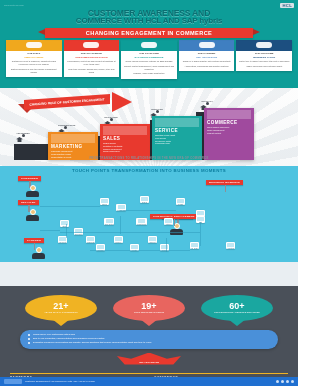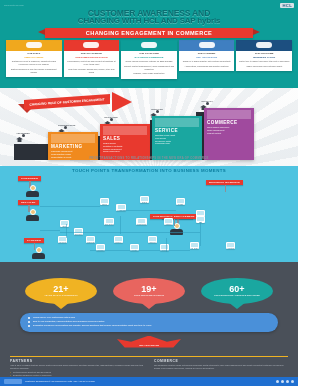--- a/index.html
+++ b/index.html
@@ -125,21 +125,21 @@
   .node {
     position: absolute; background: #ffffff; border-radius: 1px;
     box-shadow: 0 .5px 1px rgba(0,0,0,.15); padding: .5px 1px;
     display: flex; flex-direction: column; align-items: center;
   }
   .node .glyph { width: 7px; height: 4px; background: #bfe7f3; border-radius: .5px; }
   .node .nlabel { font-size: 1.7px; color: #2a6d85; white-space: nowrap; }
   .flowline { position: absolute; background: #2f9dbd; opacity: .55; }
 
   
-  .stats { position: relative; background: #4a5059; padding: 16px 0 6px; }
+  .stats { position: relative; background: #4a5059; padding: 9px 0 6px; margin-top: 24px; }
   .badges { display: flex; justify-content: center; gap: 16px; }
   .badge-wrap { position: relative; width: 72px; text-align: center; }
   .badge {
     height: 26px; border-radius: 50%;
     display: flex; flex-direction: column; align-items: center; justify-content: center;
   }
   .badge .num { font-size: 9px; font-weight: bold; color: #fff; line-height: 9px; }
   .badge .cap { font-size: 2.3px; color: #fff; opacity: .95; padding: 0 5px; line-height: 3px; }
   .badge-wrap:after {
     content: ""; position: absolute; left: 50%; transform: translateX(-50%);
@@ -197,21 +197,21 @@
 <div class="page">
 
   <section class="hero">
     <div class="hero-topbar">
       <span class="watermark">www.hcltech.com</span>
       <span class="brand-logo">HCL</span>
     </div>
 
     <div class="hero-title">
       <div>CUSTOMER AWARENESS AND</div>
-      <div class="l2">CHANGING WITH HCL AND SAP hybris</div>
+      <div class="l2">COMMERCE WITH HCL AND SAP hybris</div>
     </div>
 
     <div class="ribbon">
       <span>CHANGING ENGAGEMENT IN COMMERCE</span>
     </div>
 
 
     <div class="cards" id="hero-cards">
         <div class="card">
           <div class="card-head" style="background:#f0a81e">

